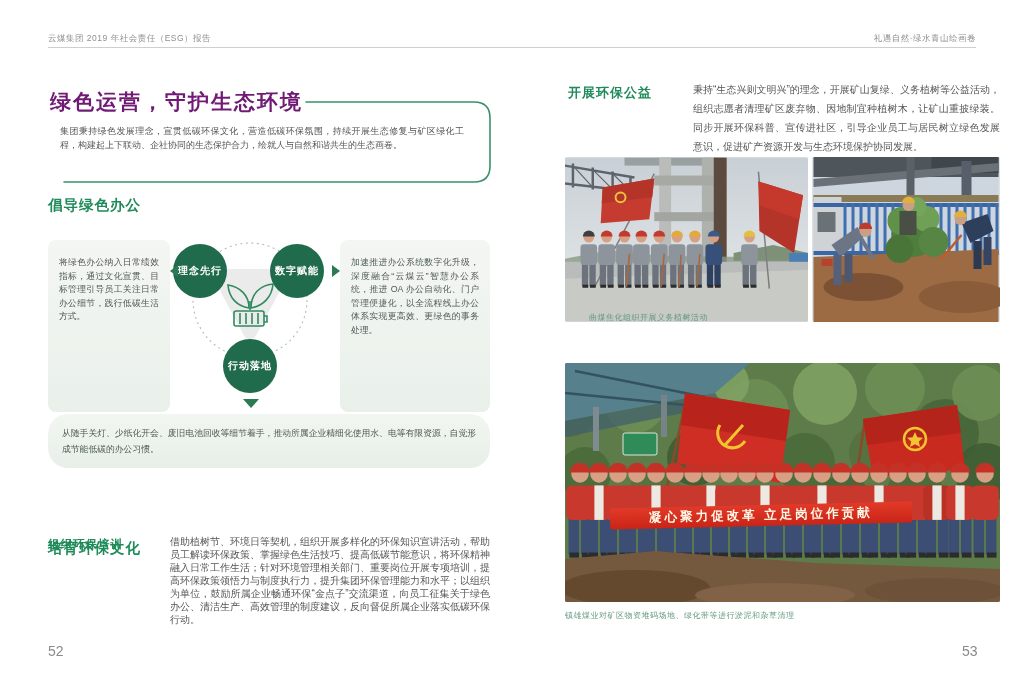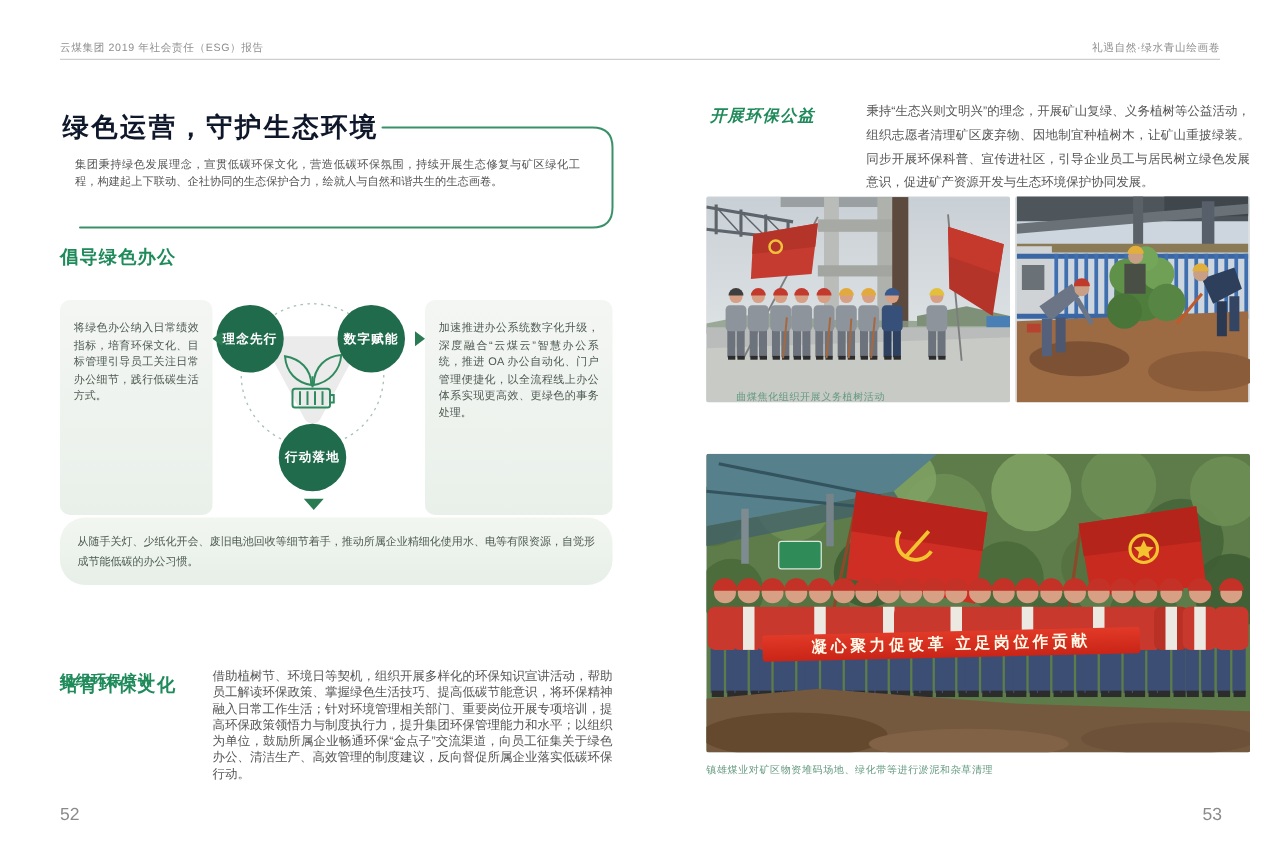--- a/index.html
+++ b/index.html
@@ -3,21 +3,21 @@
 <meta charset="utf-8">
 <style>
   html,body{margin:0;padding:0;background:#fff;}
   #stage{position:relative;width:1024px;height:694px;background:#ffffff;overflow:hidden;
          font-family:"Liberation Sans","DejaVu Sans",sans-serif;}
   .abs{position:absolute;}
   
   .hdr{font-size:8.5px;color:#8f8f8f;letter-spacing:.5px;top:33px;}
   .hdr-rule{left:48px;right:48px;top:47px;height:1px;background:#cfcfcf;}
   
-  .big-title{left:50px;top:88px;font-size:21px;font-weight:bold;color:#0f172a;letter-spacing:2px;}
+  .big-title{left:50px;top:88px;font-size:21px;font-weight:bold;color:#701a75;letter-spacing:2px;}
   .intro{left:60px;top:124px;width:404px;font-size:9px;line-height:14px;color:#555;text-align:justify;}
   .h2{font-size:14.5px;font-weight:bold;color:#1f8a5a;letter-spacing:1px;}
   .h3{font-size:11.5px;font-weight:bold;color:#1f8a5a;letter-spacing:1px;}
   .card{top:240px;height:172px;background:linear-gradient(180deg,#f4f6f3 0%,#e9f0ea 100%);
         border-radius:8px;box-sizing:border-box;padding:16px 11px;
         font-size:8.8px;line-height:13.6px;color:#4d5a52;text-align:justify;}
   .note{left:48px;top:414px;width:442px;height:54px;background:linear-gradient(180deg,#f2f6f1,#e7efe8);
         border-radius:20px;box-sizing:border-box;padding:11px 14px;
         font-size:8.8px;line-height:16px;color:#4d5a52;text-align:justify;}
   .body-txt{font-size:10px;color:#555;text-align:justify;}
@@ -41,21 +41,21 @@
   <div class="abs hdr-rule"></div>
 
   <svg class="abs" style="left:48px;top:84px;" width="444" height="100" viewBox="0 0 444 100">
     <path d="M 258 18 H 426 Q 442 18 442 34 V 82 Q 442 98 426 98 H 16" fill="none" stroke="#3a9169" stroke-width="1.6" stroke-linecap="round"></path>
   </svg>
   <div class="abs big-title">绿色运营，守护生态环境</div>
   <div class="abs intro">集团秉持绿色发展理念，宣贯低碳环保文化，营造低碳环保氛围，持续开展生态修复与矿区绿化工程，构建起上下联动、企社协同的生态保护合力，绘就人与自然和谐共生的生态画卷。</div>
 
   <div class="abs h2" style="left:48px;top:196px;font-family:Liberation Serif, serif;">倡导绿色办公</div>
 
-  <div class="abs card" style="left:48px;width:122px;">将绿色办公纳入日常绩效指标，培育环保文化、目标管理引导员工关注日常办公细节，践行低碳生活方式。</div>
+  <div class="abs card" style="left:48px;width:122px;">将绿色办公纳入日常绩效指标，通过文化宣贯、目标管理引导员工关注日常办公细节，践行低碳生活方式。</div>
   <div class="abs card" style="left:340px;width:150px;">加速推进办公系统数字化升级，深度融合“云煤云”智慧办公系统，推进 OA 办公自动化、门户管理便捷化，以全流程线上办公体系实现更高效、更绿色的事务处理。</div>
 
   <svg class="abs" style="left:170px;top:240px;" width="170" height="172" viewBox="0 0 170 172">
     <circle cx="80" cy="60" r="57" fill="none" stroke="#a9c3b4" stroke-width="1.1" stroke-dasharray="2 3.5"></circle>
     <path d="M 50 36 L 110 36 L 80 92 Z" fill="#ebebeb" stroke="#ebebeb" stroke-width="14" stroke-linejoin="round"></path>
     <g stroke="#2f8b5f" stroke-width="1.6" fill="none">
       <path d="M 79 68 C 79 55 70 47 58 45 C 59 58 67 66 79 68 Z"></path>
       <path d="M 81 68 C 81 53 91 45 103 44 C 102 57 93 66 81 68 Z"></path>
       <path d="M 80 70 V 61"></path>
       <rect x="64" y="71" width="30" height="15" rx="2"></rect>
@@ -74,21 +74,21 @@
   </svg>
 
   <div class="abs note">从随手关灯、少纸化开会、废旧电池回收等细节着手，推动所属企业精细化使用水、电等有限资源，自觉形成节能低碳的办公习惯。</div>
 
   <div class="abs h2" style="left:48px;top:500px;margin-top:39px;">培育环保文化</div>
   <div class="abs h3" style="left:48px;top:537px;">组织环保培训</div>
   <div class="abs body-txt" style="left:170px;top:535px;width:320px;line-height:13px;">借助植树节、环境日等契机，组织开展多样化的环保知识宣讲活动，帮助员工解读环保政策、掌握绿色生活技巧、提高低碳节能意识，将环保精神融入日常工作生活；针对环境管理相关部门、重要岗位开展专项培训，提高环保政策领悟力与制度执行力，提升集团环保管理能力和水平；以组织为单位，鼓励所属企业畅通环保“金点子”交流渠道，向员工征集关于绿色办公、清洁生产、高效管理的制度建议，反向督促所属企业落实低碳环保行动。</div>
 
   <div class="abs pagenum" style="left:48px;">52</div>
 
-  <div class="abs h3" style="left:568px;top:84px;font-size:13px;font-style:italic;">开展环保公益</div>
+  <div class="abs h3" style="left:568px;top:84px;font-size:13px;">开展环保公益</div>
   <div class="abs body-txt" style="left:693px;top:80px;width:307px;line-height:19px;">秉持“生态兴则文明兴”的理念，开展矿山复绿、义务植树等公益活动，组织志愿者清理矿区废弃物、因地制宜种植树木，让矿山重披绿装。同步开展环保科普、宣传进社区，引导企业员工与居民树立绿色发展意识，促进矿产资源开发与生态环境保护协同发展。</div>
 
   <div class="abs photo" style="left:565px;top:157px;width:243px;height:165px;">
     <svg width="243" height="165" viewBox="0 0 245 165">
       <defs>
         <linearGradient id="sky1" x1="0" y1="0" x2="0" y2="1">
           <stop offset="0" stop-color="#c9d0d5"></stop>
             <stop offset="1" stop-color="#e7eaec"></stop>
         </linearGradient>
       </defs>

